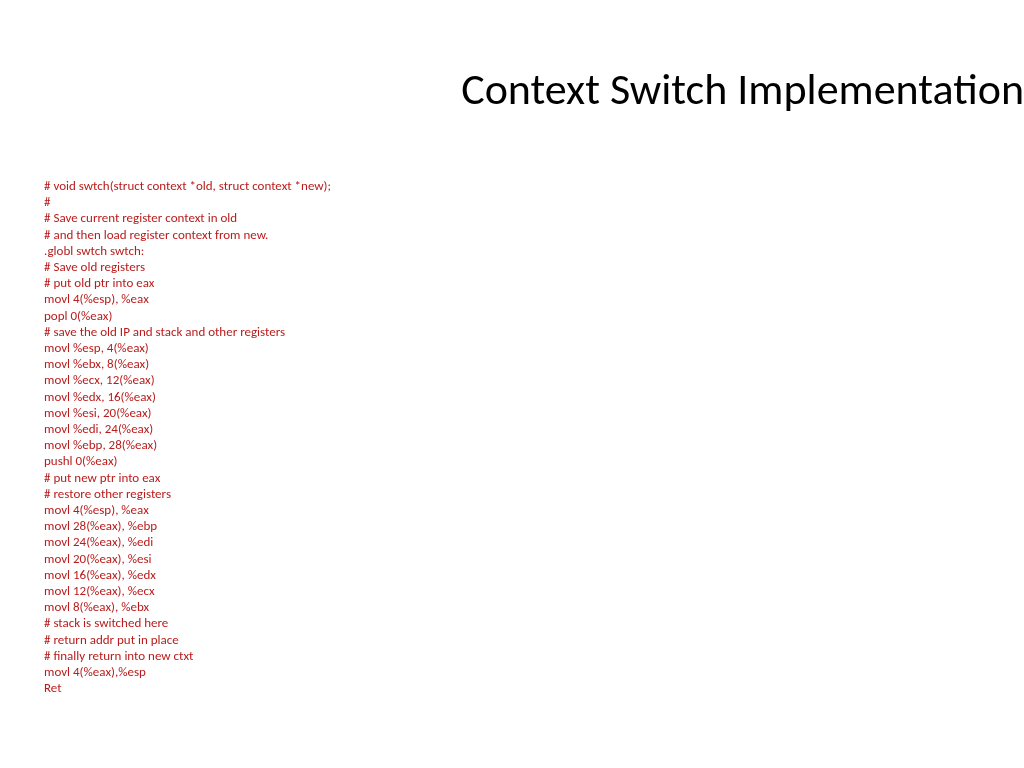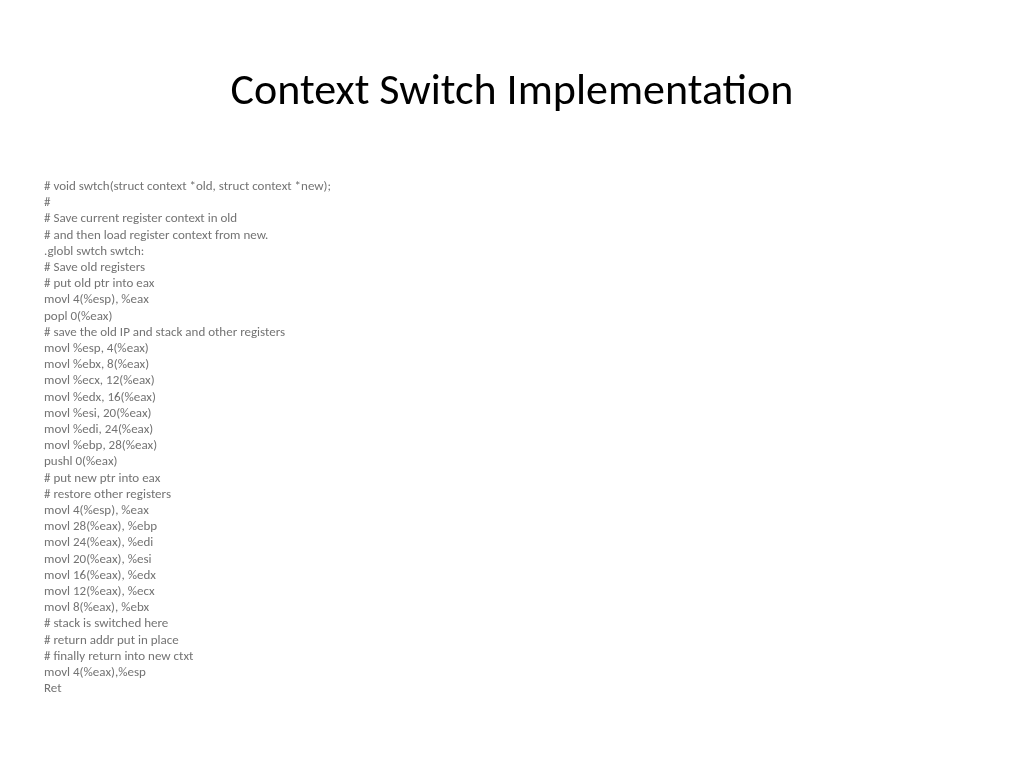--- a/index.html
+++ b/index.html
@@ -15,33 +15,33 @@
     width: 1024px;
     height: 768px;
     position: relative;
     box-sizing: border-box;
   }
   .title {
     position: absolute;
     top: 62px;
     left: 0;
     width: 1024px;
-    text-align: center;
+    text-align: right;
     font-size: 44px;
     font-weight: 400;
     color: #000000;
     letter-spacing: 0px;
   }
   .code-block {
     position: absolute;
     top: 178px;
     left: 44px;
     font-size: 13px;
     line-height: 16.2px;
-    color: #737373;
+    color: #b91c1c;
     white-space: pre;
     font-family: Calibri, "Segoe UI", Arial, sans-serif;
   }
   .note {
     position: absolute;
     top: 688px;
     left: 44px;
     font-size: 20px;
     font-weight: 700;
     color: #ff0000;

